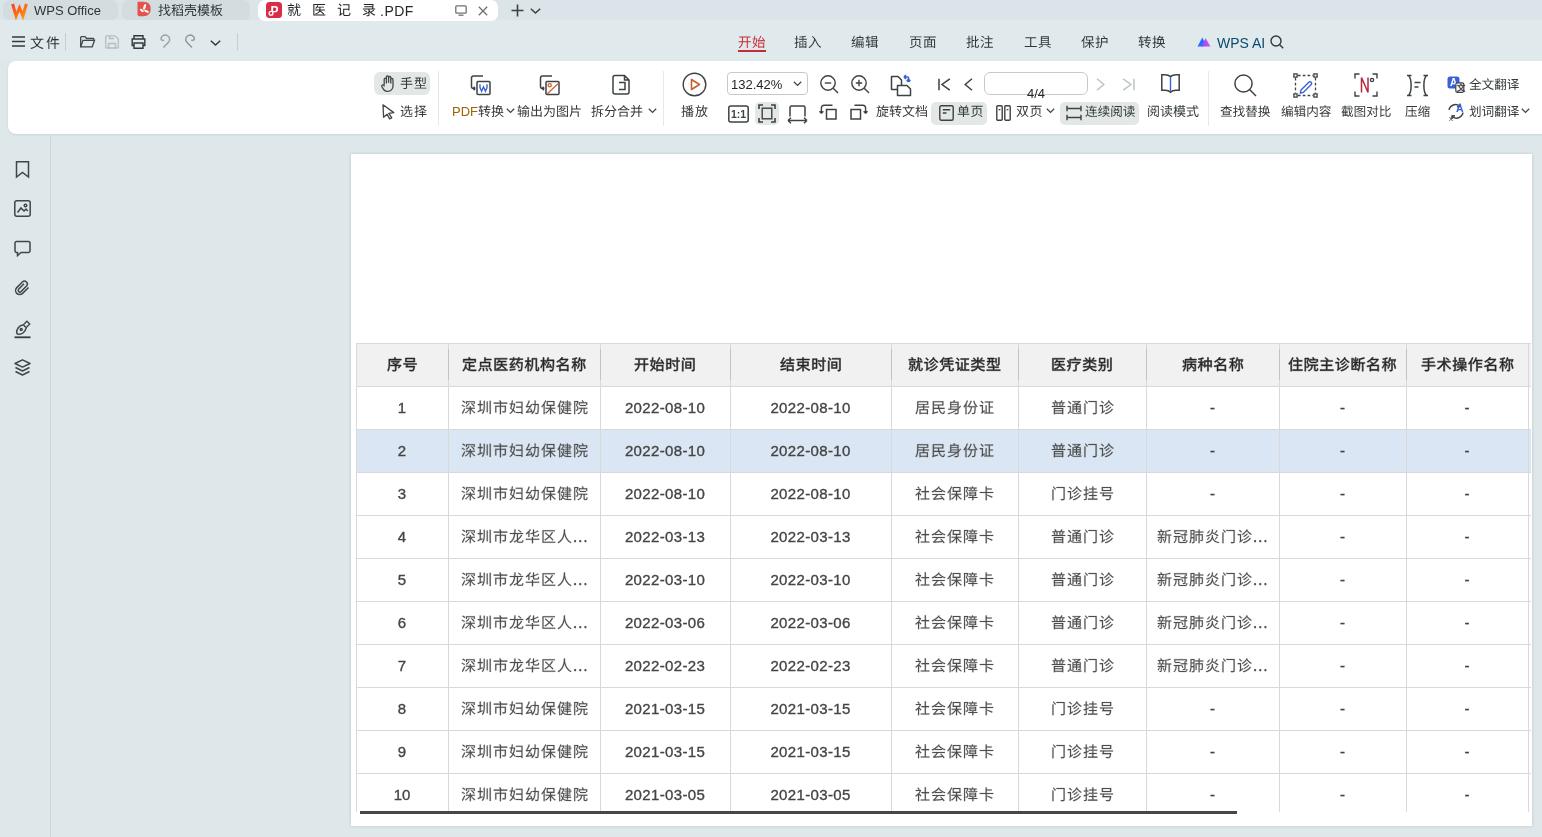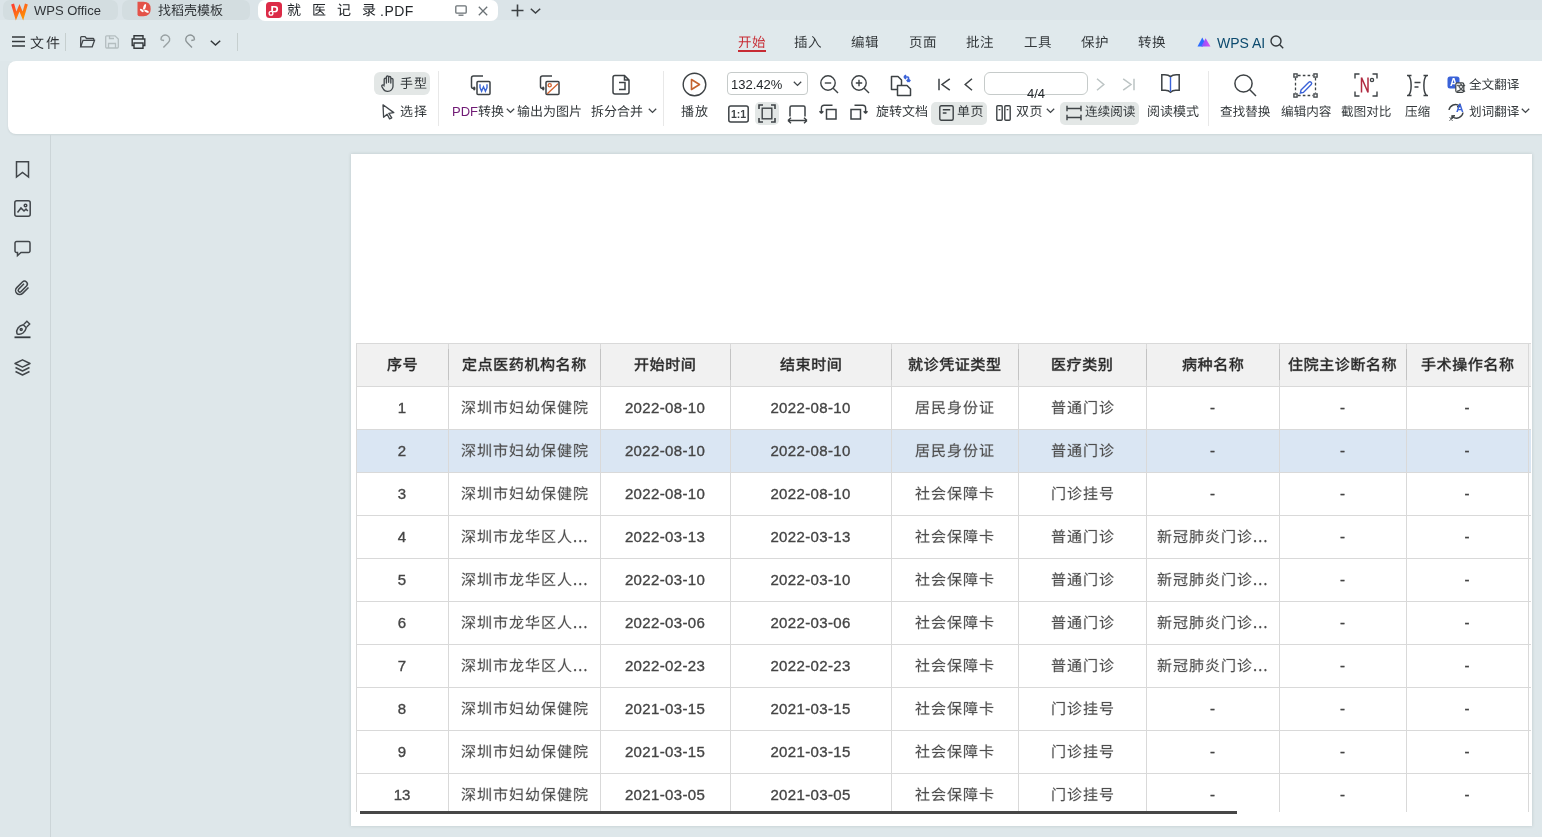--- a/index.html
+++ b/index.html
@@ -311,21 +311,21 @@
       <use href="#g9009" x="0"></use>
       <use href="#g62E9" x="1077"></use>
     </g>
   </svg>
 <div class="abs" style="left:438px;top:71px;width:1px;height:55px;background:#e8e8e8"></div>
 <svg class="ic" style="left:468px;top:72px" width="26" height="26" viewBox="0 0 26 26">
     <path d="M15 4 H5.5 Q3.5 4 3.5 6 V14.5 Q3.5 16.5 5.5 16.5 H7.2 M7.2 16.5 L5.6 14.9 M7.2 16.5 L5.6 18.1" fill="none" stroke="#3d4245" stroke-width="1.5"></path>
     <rect x="9" y="9.5" width="13" height="13" rx="1" fill="#fff" stroke="#3d4245" stroke-width="1.5"></rect>
     <path d="M12 12.3 V15.5 L13.6 19.3 L15.5 14.8 L17.4 19.3 L19 15.5 V12.3" fill="none" stroke="#3b66d6" stroke-width="1.4"></path>
   </svg>
-<div class="t" style="left:452px;top:105px;font-size:13px;color:#701a75;font-family:'Liberation Sans',sans-serif;">PDF</div>
+<div class="t" style="left:452px;top:105px;font-size:13px;color:#a16207;font-family:'Liberation Sans',sans-serif;">PDF</div>
 <svg class="cr" style="left:478.0px;top:116.3px">
     <g fill="#33383b" transform="scale(0.01300)">
       <use href="#g8F6C" x="0"></use>
       <use href="#g6362" x="1000"></use>
     </g>
   </svg>
 <svg class="ic" style="left:506px;top:108px" width="9" height="6" viewBox="0 0 9 6">
     <path d="M0.8 0.8 L4.5 4.4 L8.2 0.8" fill="none" stroke="#41464a" stroke-width="1.3"></path>
   </svg>
 <svg class="ic" style="left:537px;top:72px" width="26" height="26" viewBox="0 0 26 26">
@@ -1077,21 +1077,21 @@
     <g fill="#4f4f4f" stroke="#4f4f4f" stroke-width="12" transform="scale(0.01500)">
       <use href="#g95E8" x="0"></use>
       <use href="#g8BCA" x="1067"></use>
       <use href="#g6302" x="2133"></use>
       <use href="#g53F7" x="3200"></use>
     </g>
   </svg>
 <div class="t dt" style="left:1212.5px;top:744.0px;font-size:15px;color:#454545;transform:translateX(-50%);font-family:'Liberation Sans',sans-serif;">-</div>
 <div class="t dt" style="left:1342.5px;top:744.0px;font-size:15px;color:#454545;transform:translateX(-50%);font-family:'Liberation Sans',sans-serif;">-</div>
 <div class="t dt" style="left:1467px;top:744.0px;font-size:15px;color:#454545;transform:translateX(-50%);font-family:'Liberation Sans',sans-serif;">-</div>
-<div class="t dt" style="left:402px;top:787.0px;font-size:15px;color:#454545;transform:translateX(-50%);font-family:'Liberation Sans',sans-serif;">13</div>
+<div class="t dt" style="left:402px;top:787.0px;font-size:15px;color:#454545;transform:translateX(-50%);font-family:'Liberation Sans',sans-serif;">10</div>
 <svg class="cr" style="left:460.5px;top:799.8px">
     <g fill="#4f4f4f" stroke="#4f4f4f" stroke-width="12" transform="scale(0.01500)">
       <use href="#g6DF1" x="0"></use>
       <use href="#g5733" x="1067"></use>
       <use href="#g5E02" x="2133"></use>
       <use href="#g5987" x="3200"></use>
       <use href="#g5E7C" x="4267"></use>
       <use href="#g4FDD" x="5333"></use>
       <use href="#g5065" x="6400"></use>
       <use href="#g9662" x="7467"></use>

